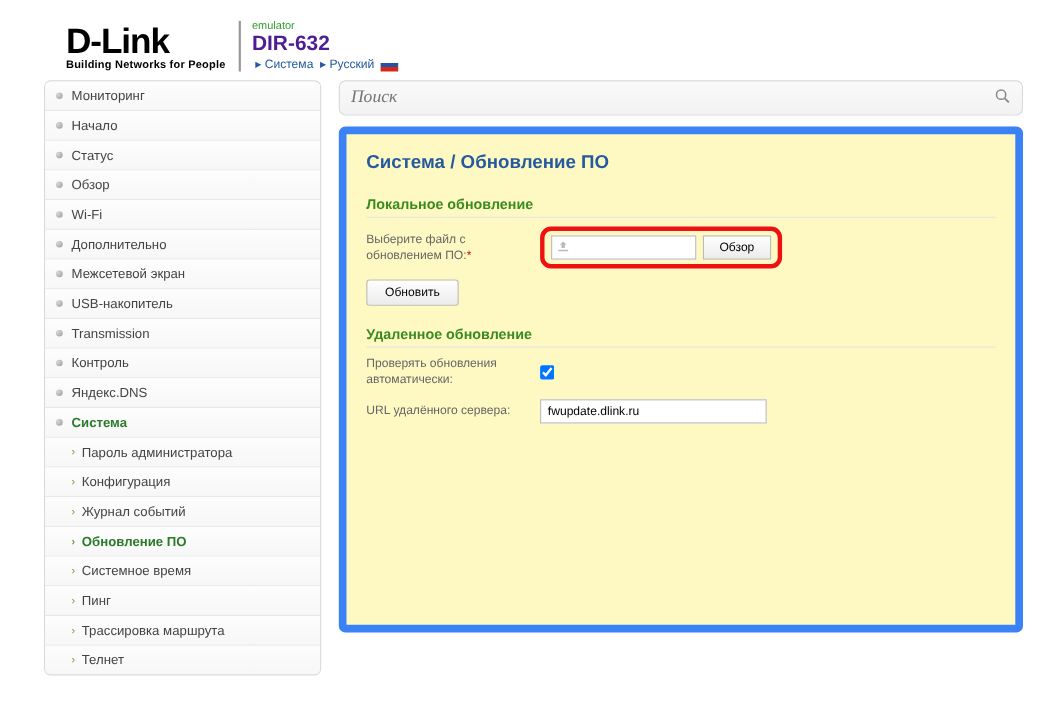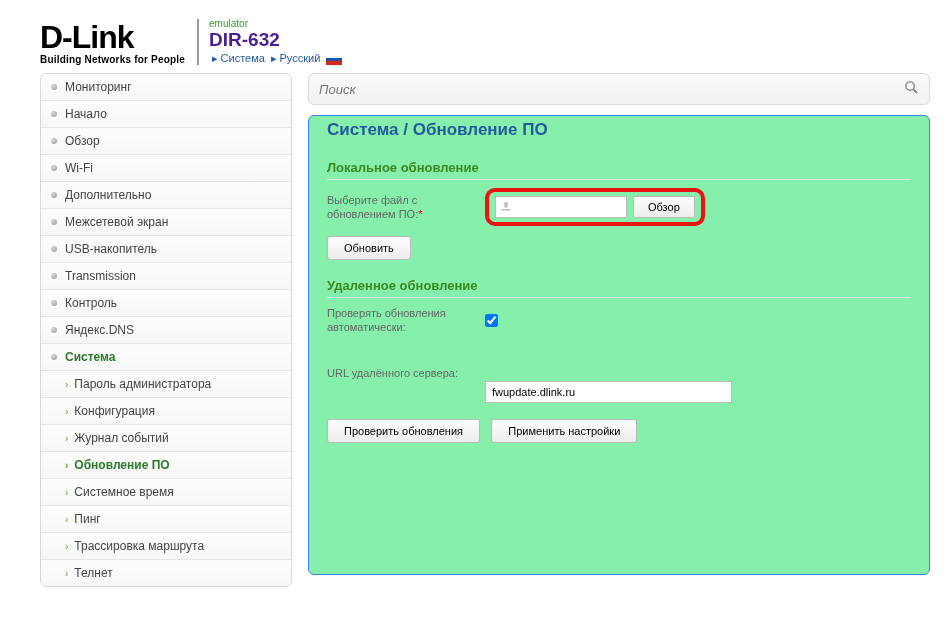--- a/index.html
+++ b/index.html
@@ -1,18 +1,18 @@
 <!DOCTYPE html>
 <html><head>
 <meta charset="utf-8">
 <style>
 * { box-sizing: border-box; margin: 0; padding: 0; }
 body { font-family: Arial, Helvetica, sans-serif; font-size: 12px; background: #fff; color: #333; }
 .page { width: 950px; height: 641px; position: relative; }
-.topbar { display: flex; align-items: center; padding: 18px 16px 8px 40px; border-bottom: 0; }
+.topbar { display: flex; align-items: center; padding: 18px 16px 8px 40px; border-bottom: 0; margin-left: 20px; }
 .logo-block { display: flex; flex-direction: column; padding-right: 12px; border-right: 2px solid #999; }
 .logo-main { display: flex; align-items:center; }
 .logo-text { font-family: "Arial Black", Arial, sans-serif; font-size: 32px; font-weight: 900; letter-spacing: -1px; color: #000; }
 .logo-sub { font-size: 10px; font-weight: bold; letter-spacing: 0.2px; color: #000; margin-top:-2px; }
 .model-block { padding-left: 10px; }
 .emulator { font-size: 10px; color: #30a030; }
 .model { font-size: 19px; font-weight: bold; color: #4c1d95; letter-spacing: 0; }
 .crumbs { font-size: 11px; margin-top: 1px; }
 .crumbs span { color: #245b9e; }
 .crumb-arrow { color: #999; margin: 0 3px; }
@@ -24,35 +24,35 @@
 .side-item { display: flex; align-items:center; padding: 6px 10px; border-bottom: 1px solid #e6e6e6; color: #444; cursor: pointer; background: linear-gradient(#fdfdfd,#f7f7f7); }
 .side-item:last-child { border-bottom: 0; }
 .bullet { width: 6px; height: 6px; border-radius: 50%; background: radial-gradient(circle at 30% 30%, #d7d7d7, #9a9a9a); margin-right: 8px; }
 .side-item.active { color: #2a7a2a; font-weight: bold; }
 .sub { padding-left: 24px; }
 .sub .arrow { color: #6aa32e; margin-right: 6px; font-size: 10px; }
 .sub.sub-active { color: #2a7a2a; font-weight: bold; }
 
 .content { flex: 1; display: flex; flex-direction: column; gap: 10px; }
 .search-wrap { border: 1px solid #d9d9d9; border-radius: 6px; background: linear-gradient(#fafafa,#f2f2f2); display: flex; align-items:center; padding: 6px 10px; }
-.search-input { flex:1; border:0; background:transparent; outline:none; font-size:13px; color:#888; font-style: italic; }
+.search-input { flex:1; border:0; background:transparent; outline:none; font-size:16px; color:#888; font-style: italic; font-family: Liberation Serif, serif; }
 .search-icon { font-size:14px; color:#8a8a8a; }
 
-.panel { border: 1px solid #3b82f6; border-radius: 6px; padding: 4px 18px 22px; background: #86efac; min-height: 460px; }
+.panel { border: 7px solid #3b82f6; border-radius: 6px; padding: 16px 18px 22px; background: #fef9c3; min-height: 460px; }
 .page-title { font-size: 17px; font-weight: bold; color: #245b9e; margin-bottom: 12px; }
 .section-head { font-size: 13px; font-weight: bold; color: #3a8b1f; border-bottom: 1px solid #e3e3e3; padding: 8px 0 4px; margin-bottom: 8px; }
 .row { display: flex; align-items: center; margin-bottom: 10px; }
 .row-label { width: 158px; color: #666; font-size: 11px; line-height: 1.3; }
 .req { color: #d00; }
 .file-box { display: flex; border: 4px solid #e11; border-radius: 10px; padding: 4px 6px; align-items: center; gap: 6px; }
 .file-field { display:flex; align-items:center; width: 132px; height: 22px; border: 1px solid #bbb; background: #fff; padding: 0 4px; }
 .upload-ico { color:#bbb; font-size:12px; }
 .browse-btn { height: 22px; padding: 0 14px; border: 1px solid #bbb; background: linear-gradient(#fefefe,#ececec); border-radius: 0; cursor:pointer; font-size:11px; }
 .gbtn { height: 24px; padding: 0 16px; border: 1px solid #bbb; background: linear-gradient(#fefefe,#ececec); border-radius: 3px; cursor:pointer; font-size:11px; margin-right: 8px; }
-.url-input { width: 247px; height: 22px; border: 1px solid #bbb; padding: 0 6px; font-size: 11px; margin-top: 36px; }
+.url-input { width: 206px; height: 22px; border: 1px solid #bbb; padding: 0 6px; font-size: 11px; }
 .btn-row { margin-top: 16px; }
 .check { width:13px; height:13px; }
 </style>
 </head>
 <body>
 
 <div class="page">
   <div class="topbar">
     <div class="logo-block">
       <div class="logo-main">
@@ -73,20 +73,24 @@
 
   <div class="main">
     <div class="sidebar">
       <div class="side-item">
           <span class="bullet"></span>
           <span>Мониторинг</span>
         </div>
       <div class="side-item">
           <span class="bullet"></span>
           <span>Начало</span>
+        </div>
+      <div class="side-item">
+          <span class="bullet"></span>
+          <span>Статус</span>
         </div>
       <div class="side-item">
           <span class="bullet"></span>
           <span>Обзор</span>
         </div>
       <div class="side-item">
           <span class="bullet"></span>
           <span>Wi-Fi</span>
         </div>
       <div class="side-item">
@@ -186,20 +190,16 @@
 
         <div class="section-head">Удаленное обновление</div>
         <div class="row">
           <div class="row-label">Проверять обновления автоматически:</div>
           <input type="checkbox" class="check" checked="" style="">
         </div>
         <div class="row">
           <div class="row-label">URL удалённого сервера:</div>
           <input class="url-input" value="fwupdate.dlink.ru" style="">
         </div>
-        <div class="btn-row">
-          <button class="gbtn">Проверить обновления</button>
-          <button class="gbtn">Применить настройки</button>
-        </div>
       </div>
     </div>
   </div>
 </div>
 
 </body></html>

